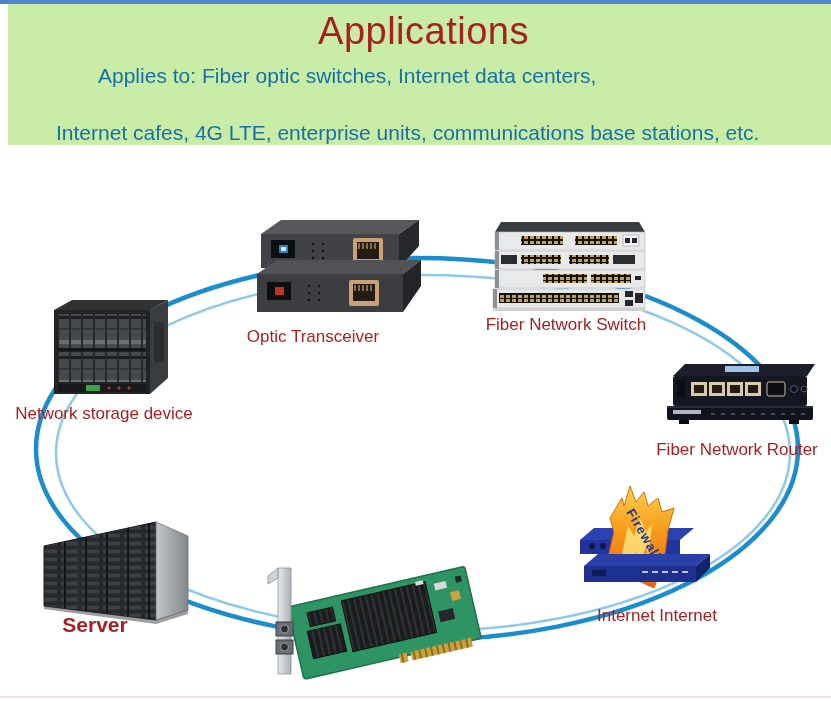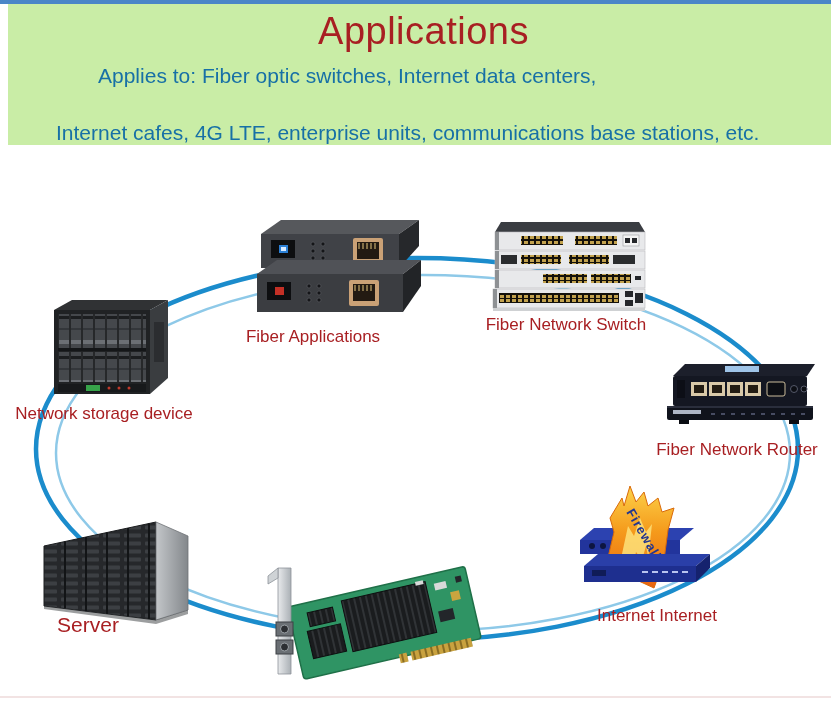--- a/index.html
+++ b/index.html
@@ -244,21 +244,21 @@
       </g>
       <path d="M14,12 h13 v106 h-13 z" fill="url(#bracket)" stroke="#8d9399" stroke-width=".8"></path>
       <path d="M14,12 L4,20 L4,28 L14,22 Z" fill="#cfd3d6" stroke="#8d9399" stroke-width=".8"></path>
       <rect x="12" y="66" width="17" height="14" fill="#6a6f74" stroke="#3c4045" stroke-width="1"></rect>
       <circle cx="20.5" cy="73" r="4" fill="#2c2f33" stroke="#9aa0a5" stroke-width="1"></circle>
       <rect x="12" y="84" width="17" height="14" fill="#6a6f74" stroke="#3c4045" stroke-width="1"></rect>
       <circle cx="20.5" cy="91" r="4" fill="#2c2f33" stroke="#9aa0a5" stroke-width="1"></circle>
     </svg>
   </div>
 
-  <div class="dev-label" style="left:233px;top:327px;width:160px;">Fiber Applications</div>
+  <div class="dev-label" style="left:233px;top:327px;width:160px;">Optic Transceiver</div>
   <div class="dev-label" style="left:476px;top:315px;width:180px;">Fiber Network Switch</div>
   <div class="dev-label" style="left:10px;top:404px;width:188px;">Network storage device</div>
   <div class="dev-label" style="left:645px;top:440px;width:184px;">Fiber Network Router</div>
-  <div class="dev-label big" style="left:36px;top:613px;width:104px;">Server</div>
+  <div class="dev-label big" style="left:43px;top:613px;width:104px;font-weight:bold;">Server</div>
   <div class="dev-label" style="left:575px;top:606px;width:164px;">Internet Internet</div>
 
   <div class="bottom-line"></div>
 </div>
 
 </body></html>

